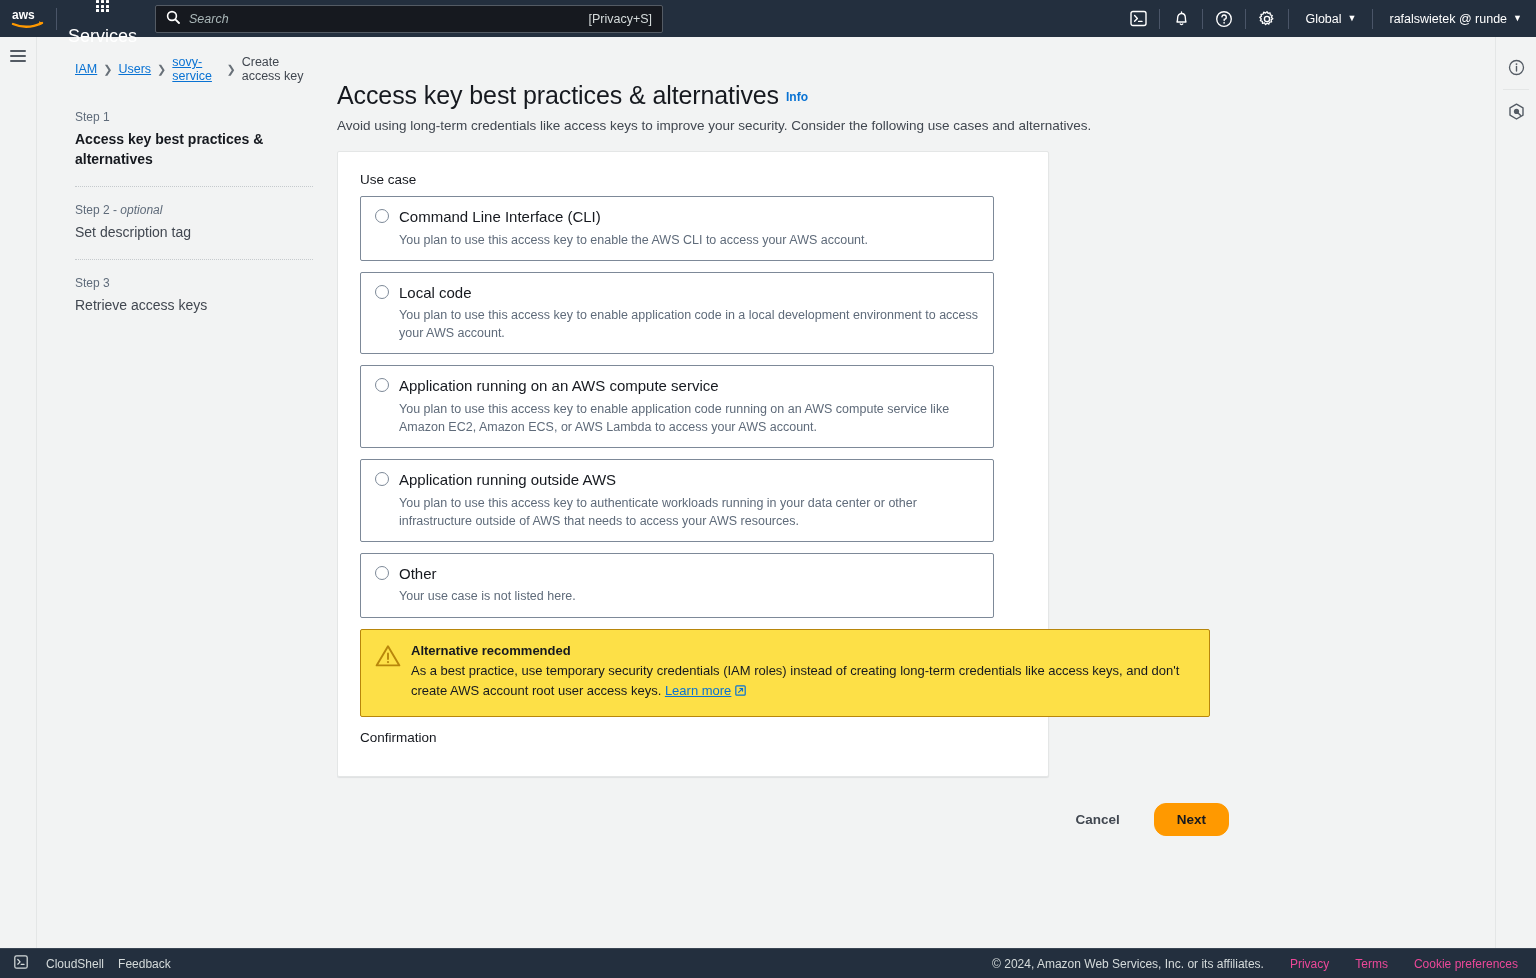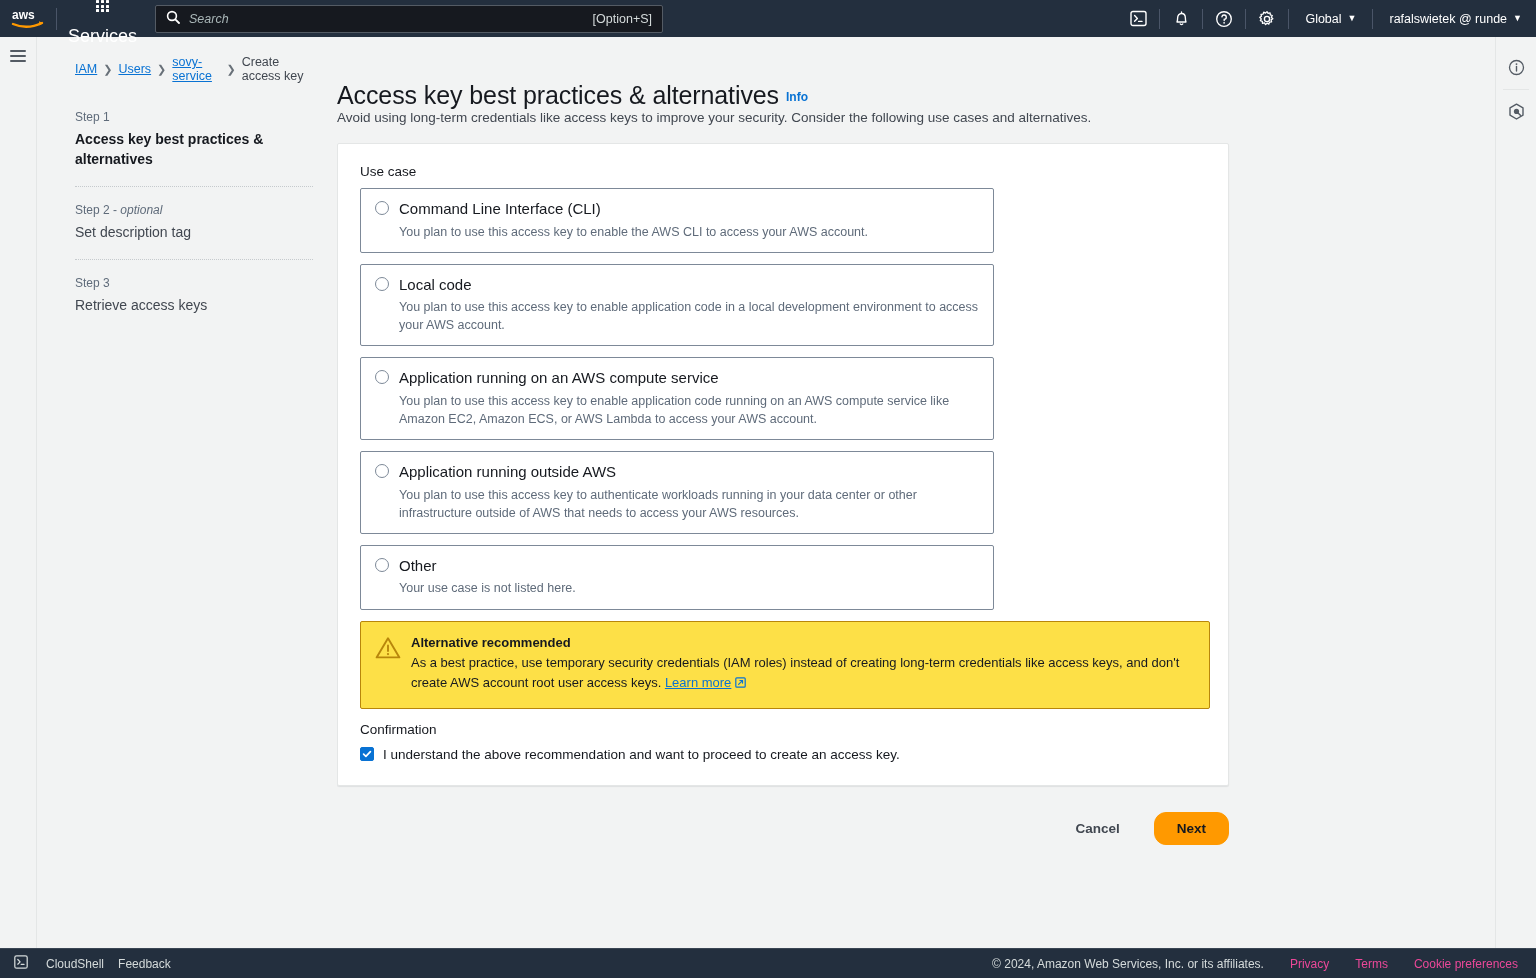--- a/index.html
+++ b/index.html
@@ -84,25 +84,25 @@
   .page-head { margin-bottom: 18px; }
   .page-title {
     font-size: 25px; font-weight: normal; color: #16191f;
     display: inline; letter-spacing: -0.1px;
   }
   .info-link {
     font-size: 12px; color: #0972d3; font-weight: bold;
     text-decoration: none; margin-left: 7px; cursor: pointer;
     vertical-align: 3px;
   }
-  .page-sub { font-size: 13.5px; color: #414750; }
+  .page-sub { font-size: 13.5px; color: #414750; margin-top: 8px; }
 
   .card {
     background: #fff; border: 1px solid #e4e6e6; border-radius: 2px;
-    width: 892px; padding: 20px 22px 22px 22px;
+    width: 712px; padding: 20px 22px 22px 22px;
     box-shadow: 0 1px 1px 0 rgba(0,28,36,.08);
   }
   .field-label { font-size: 13.5px; color: #16191f; margin-bottom: 9px; }
 
   .opt {
     border: 1px solid #7d8998; border-radius: 2px;
     padding: 10px 14px 11px 14px; margin-bottom: 11px;
     width: 634px; display: flex; gap: 10px; cursor: pointer; background:#fff;
   }
   .opt.selected { border-color: #0972d3; background: #f0f8ff; }
@@ -198,21 +198,21 @@
   </div>
   <div class="searchwrap">
     <div class="searchbox">
       <span class="mag">
         <svg width="14" height="14" viewBox="0 0 14 14">
           <circle cx="6" cy="6" r="4.4" stroke="#ffffff" stroke-width="1.6" fill="none"></circle>
           <line x1="9.3" y1="9.3" x2="13" y2="13" stroke="#ffffff" stroke-width="1.8" stroke-linecap="round"></line>
         </svg>
       </span>
       <input class="search-input" type="text" placeholder="Search" style="">
-      <span class="search-kbd">[Option+S]</span>
+      <span class="search-kbd">[Privacy+S]</span>
     </div>
   </div>
 
   <div class="nav-right">
     <div class="nav-icon-btn">
       <svg width="17" height="17" viewBox="0 0 17 17">
         <rect x="1" y="1.5" width="15" height="14" rx="2" stroke="#ffffff" stroke-width="1.4" fill="none"></rect>
         <path d="M4.6 5.6 L7.4 8.4 L4.6 11.2" stroke="#ffffff" stroke-width="1.4" fill="none" stroke-linecap="round" stroke-linejoin="round"></path>
         <line x1="8.6" y1="11.4" x2="12" y2="11.4" stroke="#ffffff" stroke-width="1.4" stroke-linecap="round"></line>
       </svg>
@@ -354,28 +354,20 @@
             <a class="ext-link">Learn more</a><span class="ext-ico"><svg width="11" height="11" viewBox="0 0 11 11">
                   <rect x="0.8" y="0.8" width="9.4" height="9.4" rx="1" stroke="#0972d3" stroke-width="1.2" fill="none"></rect>
                   <path d="M3.6 7.4 L7.4 3.6" stroke="#0972d3" stroke-width="1.2" stroke-linecap="round"></path>
                   <path d="M4.9 3.5 L7.5 3.5 L7.5 6.1" stroke="#0972d3" stroke-width="1.2" fill="none" stroke-linecap="round" stroke-linejoin="round"></path>
                 </svg></span>
           </span>
         </span>
       </div>
 
       <div class="confirm-label">Confirmation</div>
-      <div class="confirm-row">
-        <span class="cb">
-          <svg width="10" height="10" viewBox="0 0 10 10">
-            <path d="M1.6 5.2 L3.9 7.4 L8.4 2.6" stroke="#ffffff" stroke-width="1.7" fill="none" stroke-linecap="round" stroke-linejoin="round"></path>
-          </svg>
-        </span>
-        <span class="confirm-text">I understand the above recommendation and want to proceed to create an access key.</span>
-      </div>
     </div>
 
     <div class="actions">
       <button class="btn-link">Cancel</button>
       <button class="btn-primary">Next</button>
     </div>
   </div>
 
   <div class="rightrail">
     <div class="rr-btn">

